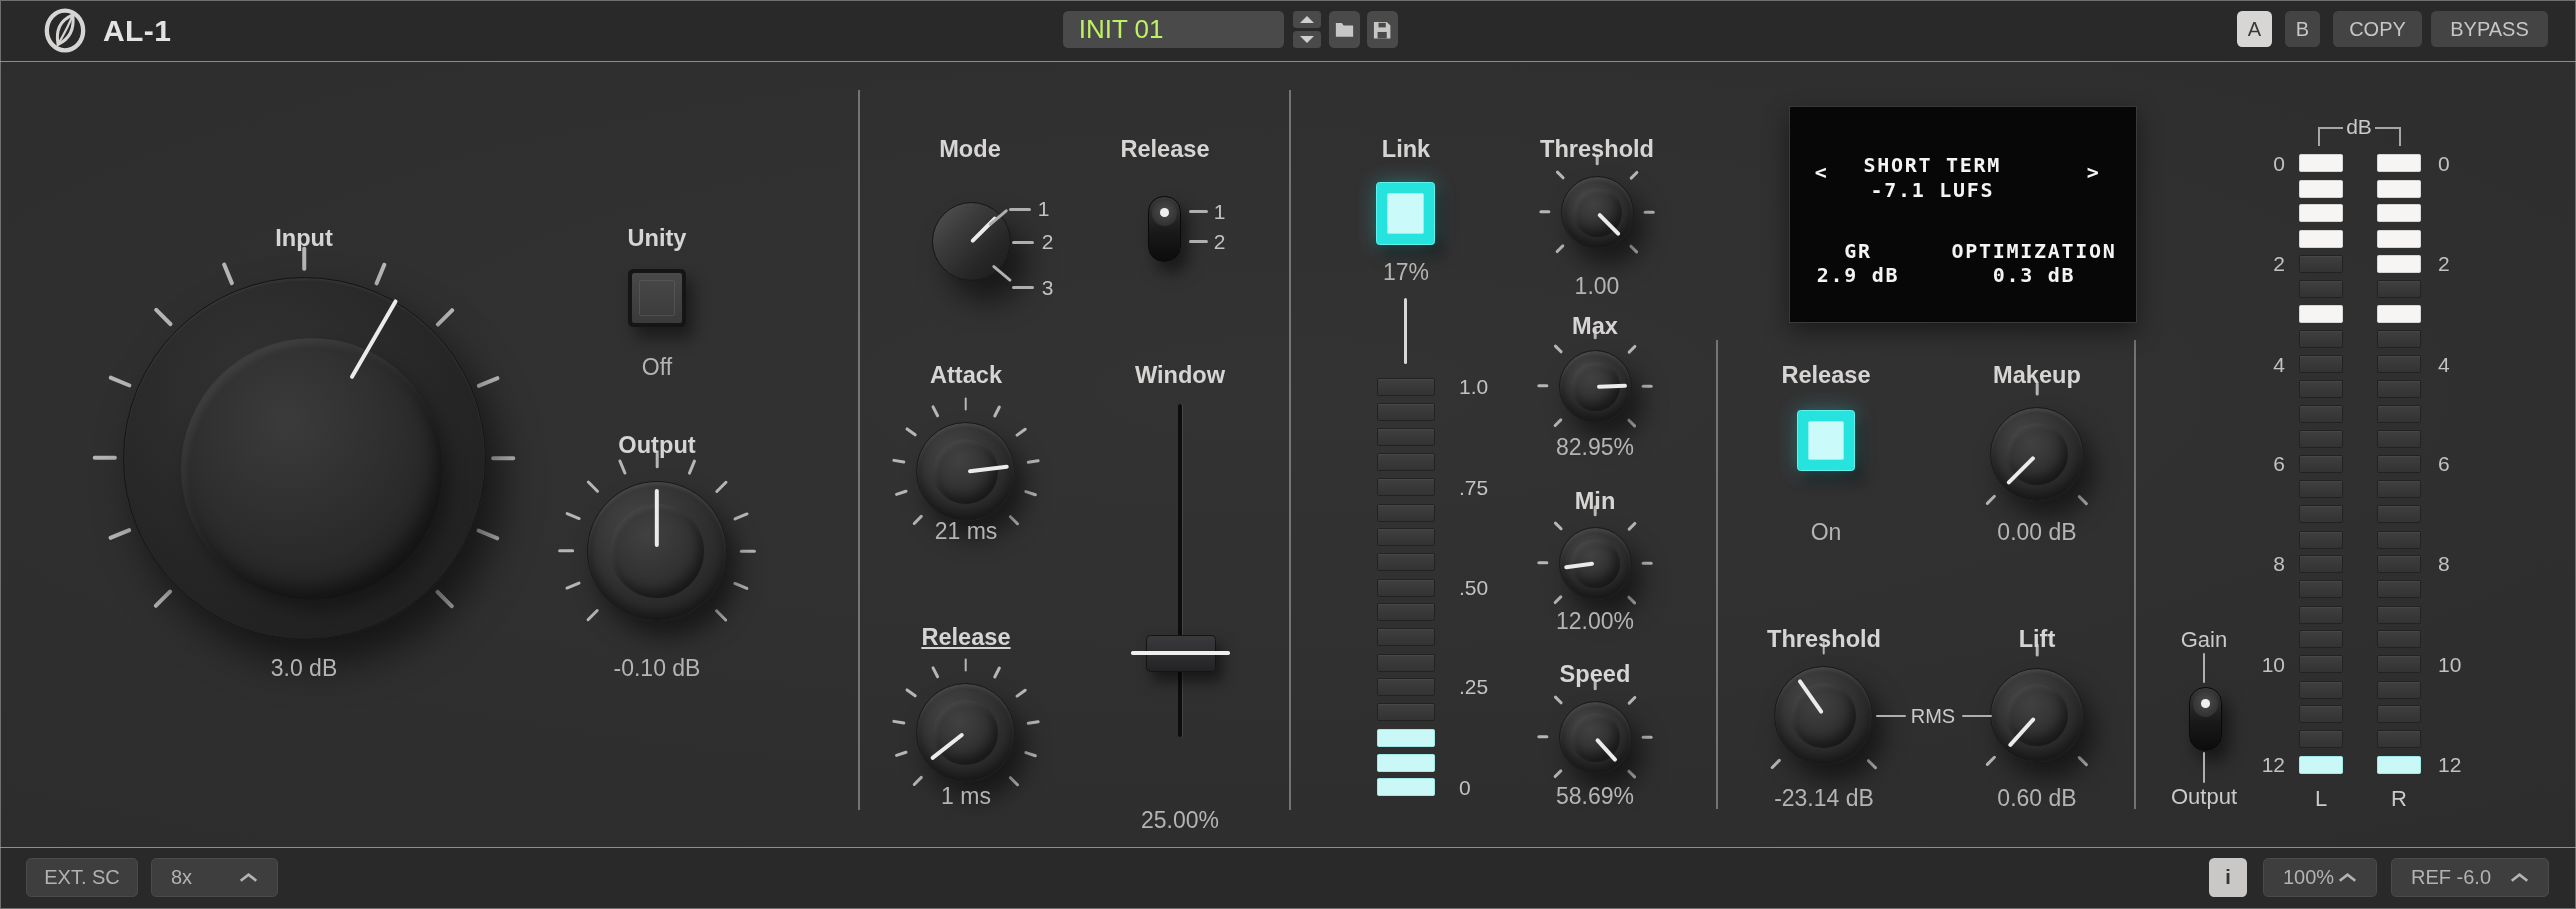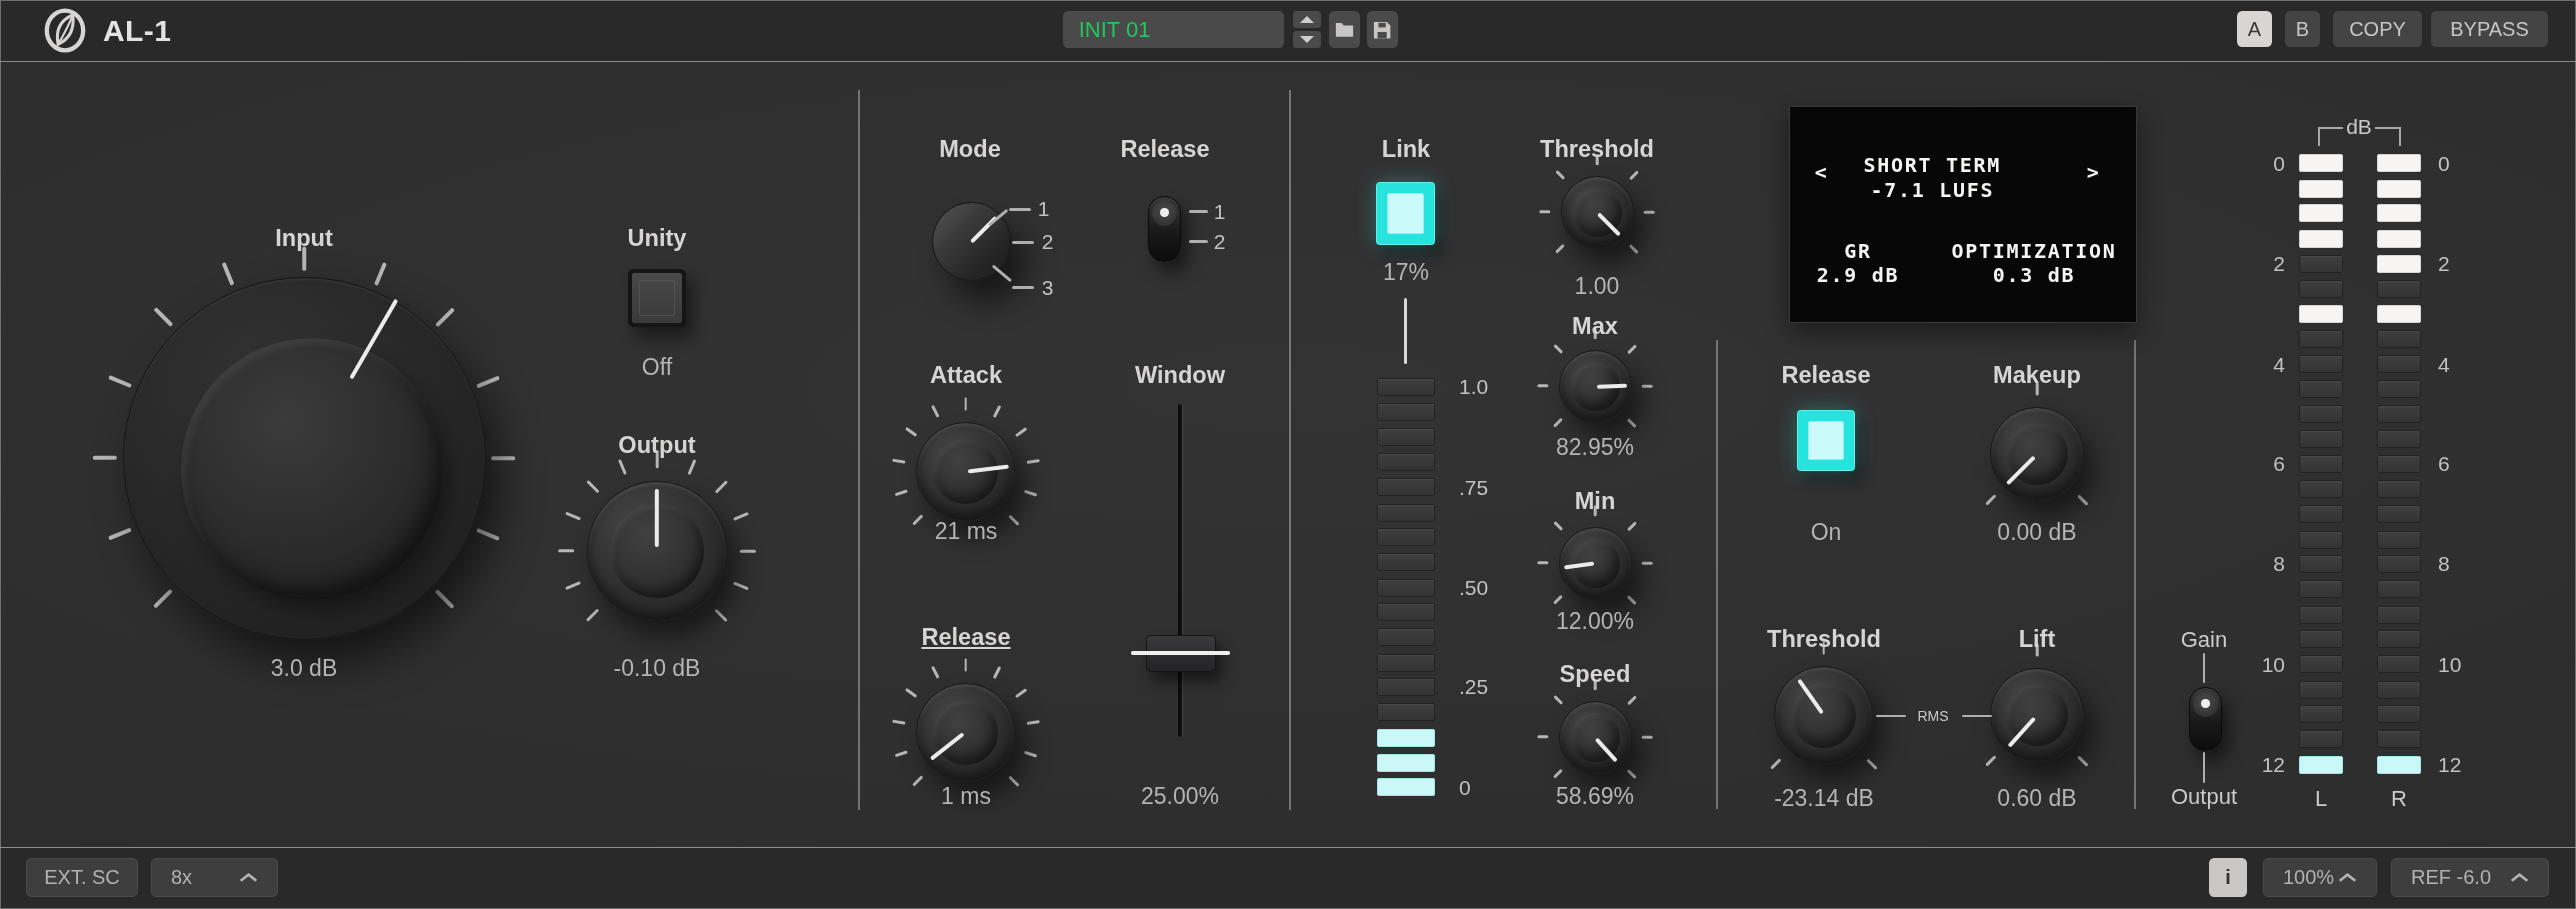--- a/index.html
+++ b/index.html
@@ -12,21 +12,21 @@
 
   
   .titlebar{position:absolute;left:0;top:0;right:0;height:61px;background:#2a292a;border-bottom:1.7px solid #8e8d8e;z-index:40}
   .bottombar{position:absolute;left:0;bottom:0;right:0;height:61px;background:#2a292a;border-top:1.7px solid #8e8d8e;z-index:40}
   .abs{position:absolute}
   .title-text{font-size:30px;font-weight:bold;color:#e4e3e2;letter-spacing:0.4px}
   .tb-btn{position:absolute;top:11.3px;height:36px;border-radius:5.2px;background:#454445;color:#c7c6c5;font-size:20px;
           display:flex;align-items:center;justify-content:center}
   .tb-btn.active{background:#d7d6d5;color:#3a393a}
   .preset-box{position:absolute;left:1063px;top:11.3px;width:221px;height:37px;background:#4b4a4b;border-radius:5.2px;
-          color:#22c55e;font-size:22px;display:flex;align-items:center;padding-left:15.7px;box-sizing:border-box}
+          color:#bef264;font-size:26px;display:flex;align-items:center;padding-left:15.7px;box-sizing:border-box}
   .spin-btn{position:absolute;left:1293px;width:28px;height:16.6px;background:#4b4a4b;border-radius:3.5px;
           display:flex;align-items:center;justify-content:center}
   .tri-up{width:0;height:0;border-left:7px solid transparent;border-right:7px solid transparent;border-bottom:7.9px solid #cfcecd}
   .tri-dn{width:0;height:0;border-left:7px solid transparent;border-right:7px solid transparent;border-top:7.9px solid #cfcecd}
   .icon-btn{position:absolute;top:11.3px;width:31px;height:37px;background:#4b4a4b;border-radius:5.2px;
           display:flex;align-items:center;justify-content:center}
 
   
   .bb-btn{position:absolute;top:858px;height:39px;background:#3f3e3f;border:0.9px solid #4c4b4c;border-radius:5.2px;
           color:#b3b2b1;font-size:20px;display:flex;align-items:center;justify-content:center;box-sizing:border-box;z-index:45}
@@ -179,21 +179,21 @@
   </div>
   <div class="dash" style="left:1189px;top:210px;width:19px"></div>
   <div class="mnum" style="left:1202px;top:200px;width:35px;text-align:center">1</div>
   <div class="dash" style="left:1189px;top:240px;width:19px"></div>
   <div class="mnum" style="left:1202px;top:230px;width:35px;text-align:center">2</div>
 
   <div class="lbl" style="left:1049px;top:360px">Window</div>
   <div class="wtrack"></div>
   <div class="whandle"></div>
   <div class="wline"></div>
-  <div class="val" style="left:1049px;top:782px">25.00%</div>
+  <div class="val" style="left:1049px;top:806px">25.00%</div>
 
   <div class="lbl" style="left:1275px;top:134px">Link</div>
   <div class="cyanbtn" style="left:1376px;top:182px;width:59px;height:63px">
     <div class="inner"></div>
   </div>
   <div class="val" style="left:1275px;top:258px">17%</div>
   <div class="minislider"></div>
 
   <div class="display">
     <div class="dtext" style="left:14px;top:53px;width:35px">&lt;</div>
@@ -206,21 +206,21 @@
     <div class="dtext" style="left:148px;top:156px;width:192px">0.3 dB</div>
   </div>
 
   <div class="lbl" style="left:1695px;top:360px">Release</div>
   <div class="cyanbtn" style="left:1797px;top:410px;width:58px;height:61px">
     <div class="inner"></div>
   </div>
   <div class="val" style="left:1695px;top:518px">On</div>
 
   <div class="dash" style="left:1876px;top:715px;width:30px;height:1.7px"></div>
-  <div class="lbl2" style="left:1907px;top:703px;width:52px;font-size:14px">RMS</div>
+  <div class="lbl2" style="left:1907px;top:703px;width:52px;font-size:20px">RMS</div>
   <div class="dash" style="left:1962px;top:715px;width:30px;height:1.7px"></div>
 
   <div class="lbl2" style="left:2134px;top:627px;width:140px">Gain</div>
   <div class="dash" style="left:2203px;top:653px;width:1.7px;height:30px"></div>
   <div class="toggle" style="left:2189px;top:687px;width:31px;height:62px">
     <div class="tcap"></div>
     <div class="tdot" style="left:11.3px;top:11.3px"></div>
   </div>
   <div class="dash" style="left:2203px;top:752px;width:1.7px;height:31px"></div>
   <div class="lbl2" style="left:2134px;top:784px;width:140px">Output</div>

